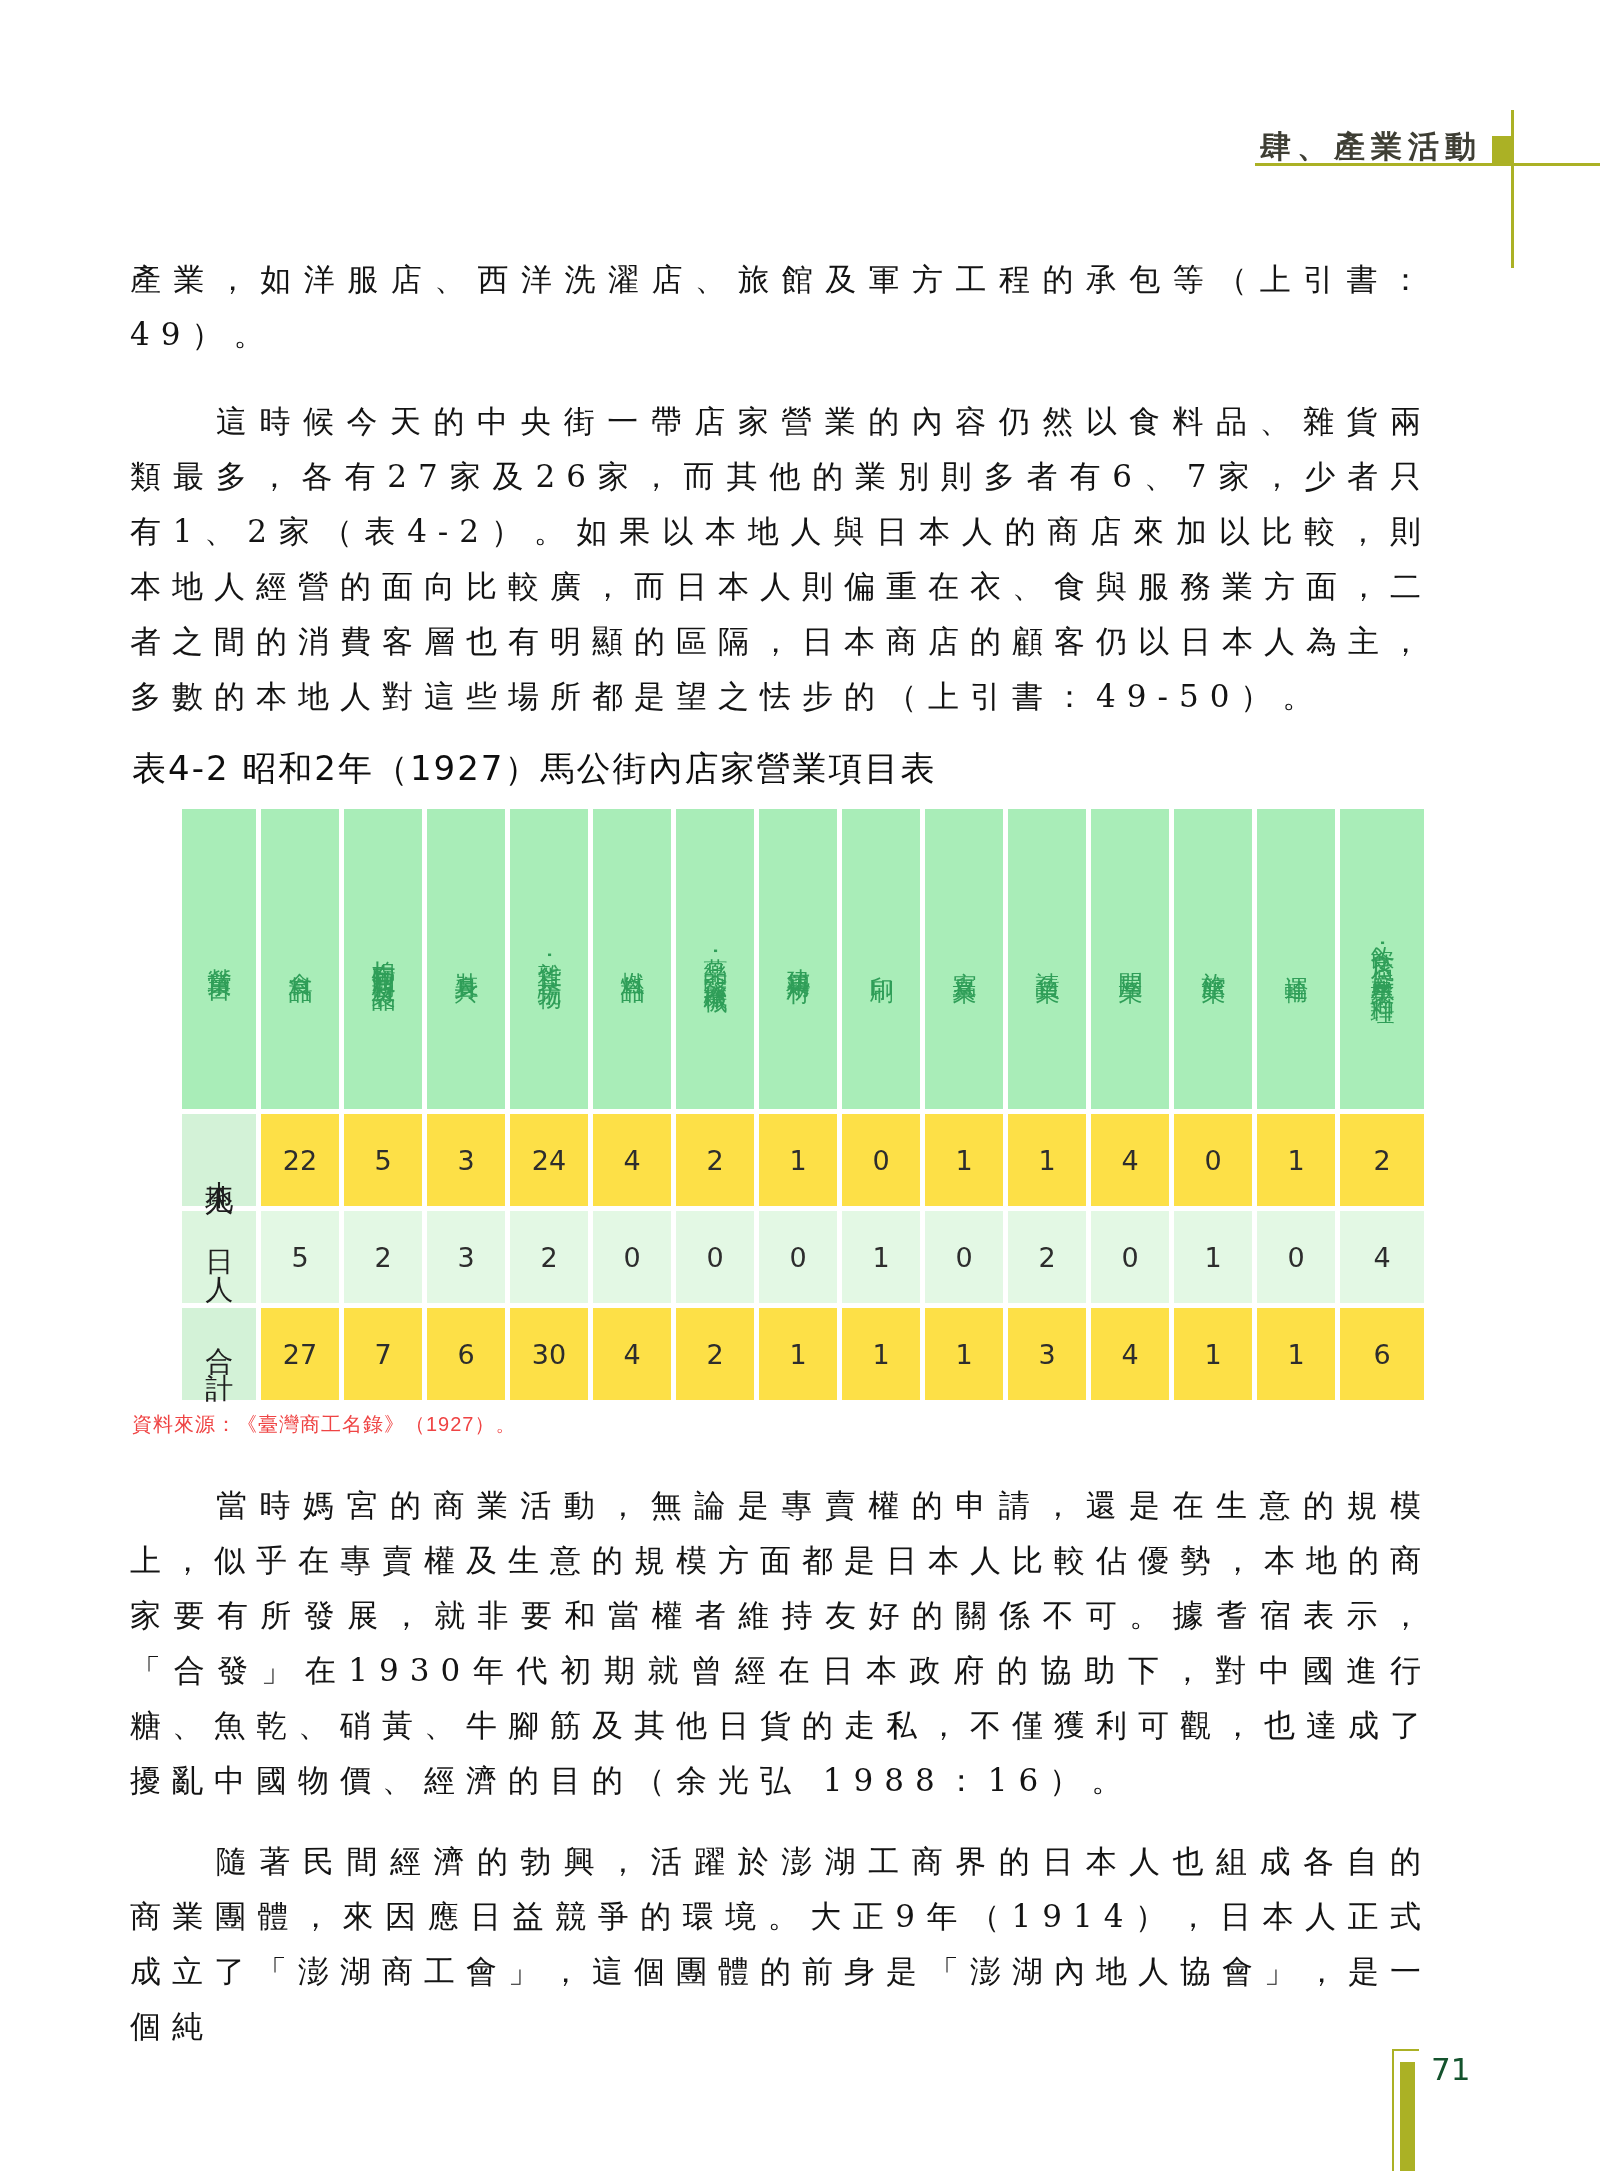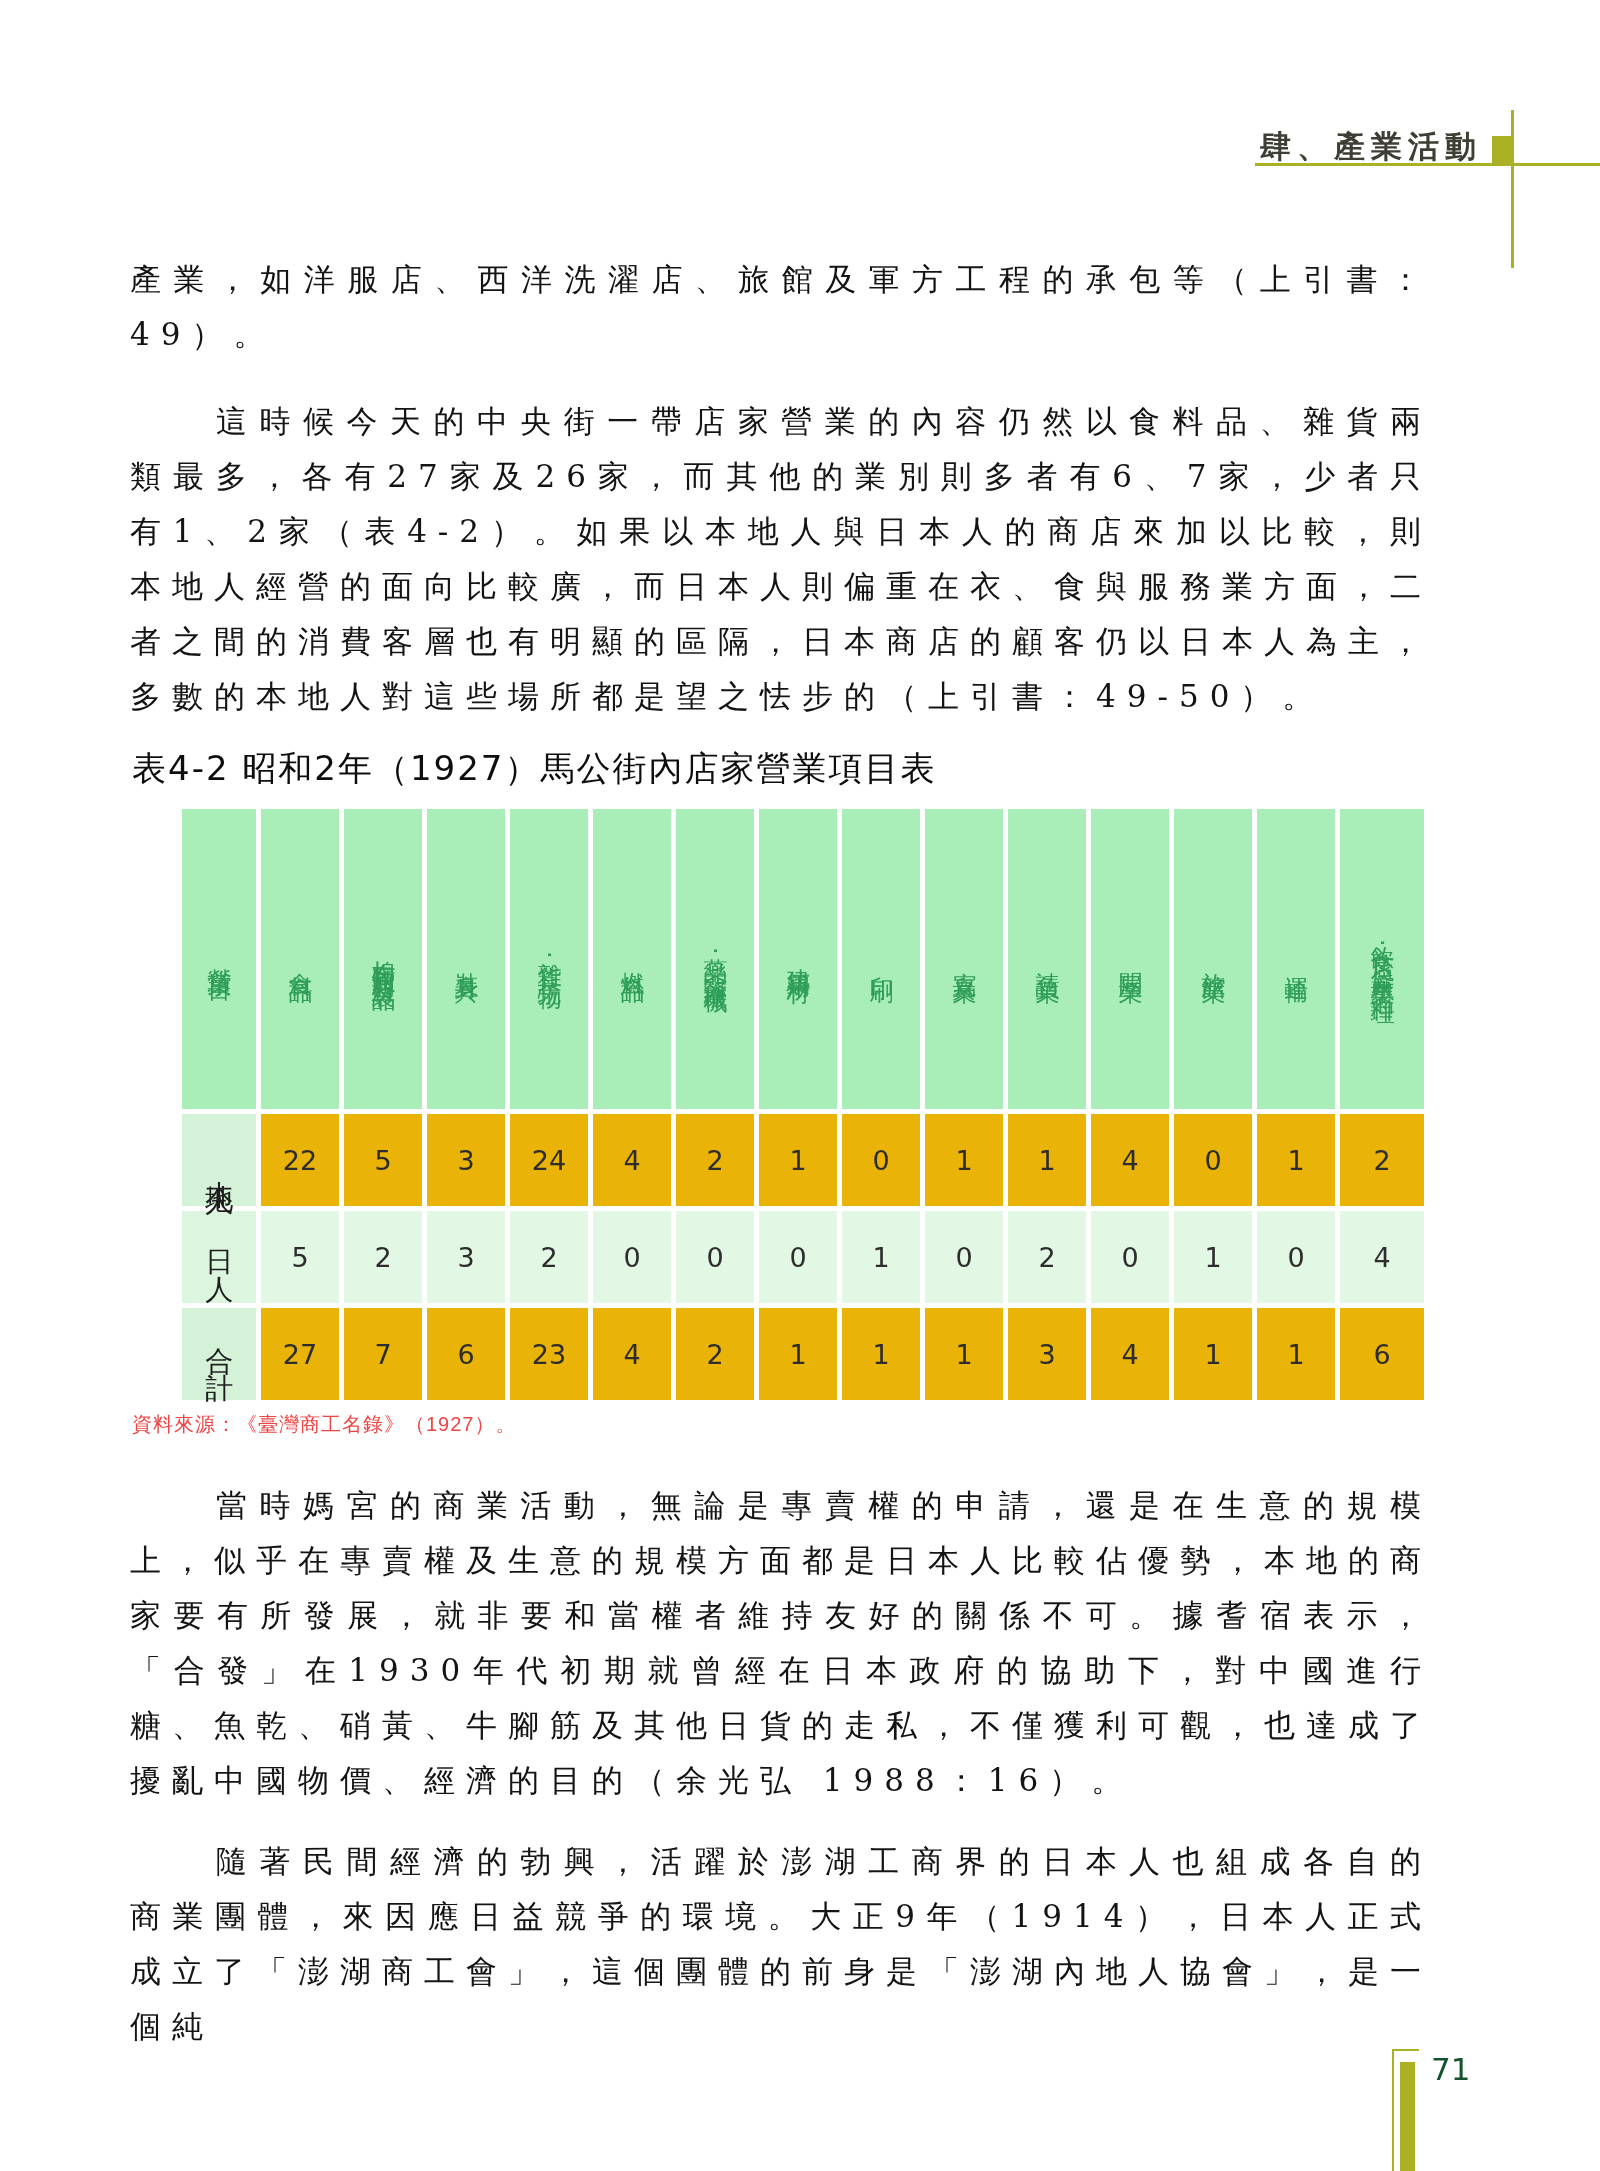--- a/index.html
+++ b/index.html
@@ -42,21 +42,21 @@
     background:#a9edb8;height:300px;font-weight:normal;
     vertical-align:middle;text-align:center;padding:0;
   }
   table.biz th span{
     display:inline-block;writing-mode:vertical-rl;
     font-size:24px;line-height:1.2;letter-spacing:4px;color:#2f9e58;
     max-height:290px;
   }
   table.biz td{
     height:92px;padding:0;text-align:center;vertical-align:middle;
-    font-size:27px;color:#2d2d2d;background:#eab308;
+    font-size:27px;color:#2d2d2d;background:#fde047;
   }
   table.biz tr.r2 td{background:#e3f8e4;}
   table.biz td.rowlabel{background:#d3f2d7;color:#1e1e1e;}
   table.biz tr.r2 td.rowlabel{background:#dcf5de;}
   table.biz td.rowlabel span{
     display:inline-block;writing-mode:vertical-rl;font-size:28px;line-height:1.05;
   }
   table.biz td.rowlabel span.rl-3{letter-spacing:4px;}
   table.biz td.rowlabel span.rl-2{letter-spacing:26px;}
   .source{
@@ -159,21 +159,21 @@
           <td>0</td>
           <td>1</td>
           <td>0</td>
           <td>4</td>
         </tr>
         <tr class="r3">
           <td class="rowlabel"><span class="rl-2">合計</span></td>
           <td>27</td>
           <td>7</td>
           <td>6</td>
-          <td>23</td>
+          <td>30</td>
           <td>4</td>
           <td>2</td>
           <td>1</td>
           <td>1</td>
           <td>1</td>
           <td>3</td>
           <td>4</td>
           <td>1</td>
           <td>1</td>
           <td>6</td>

